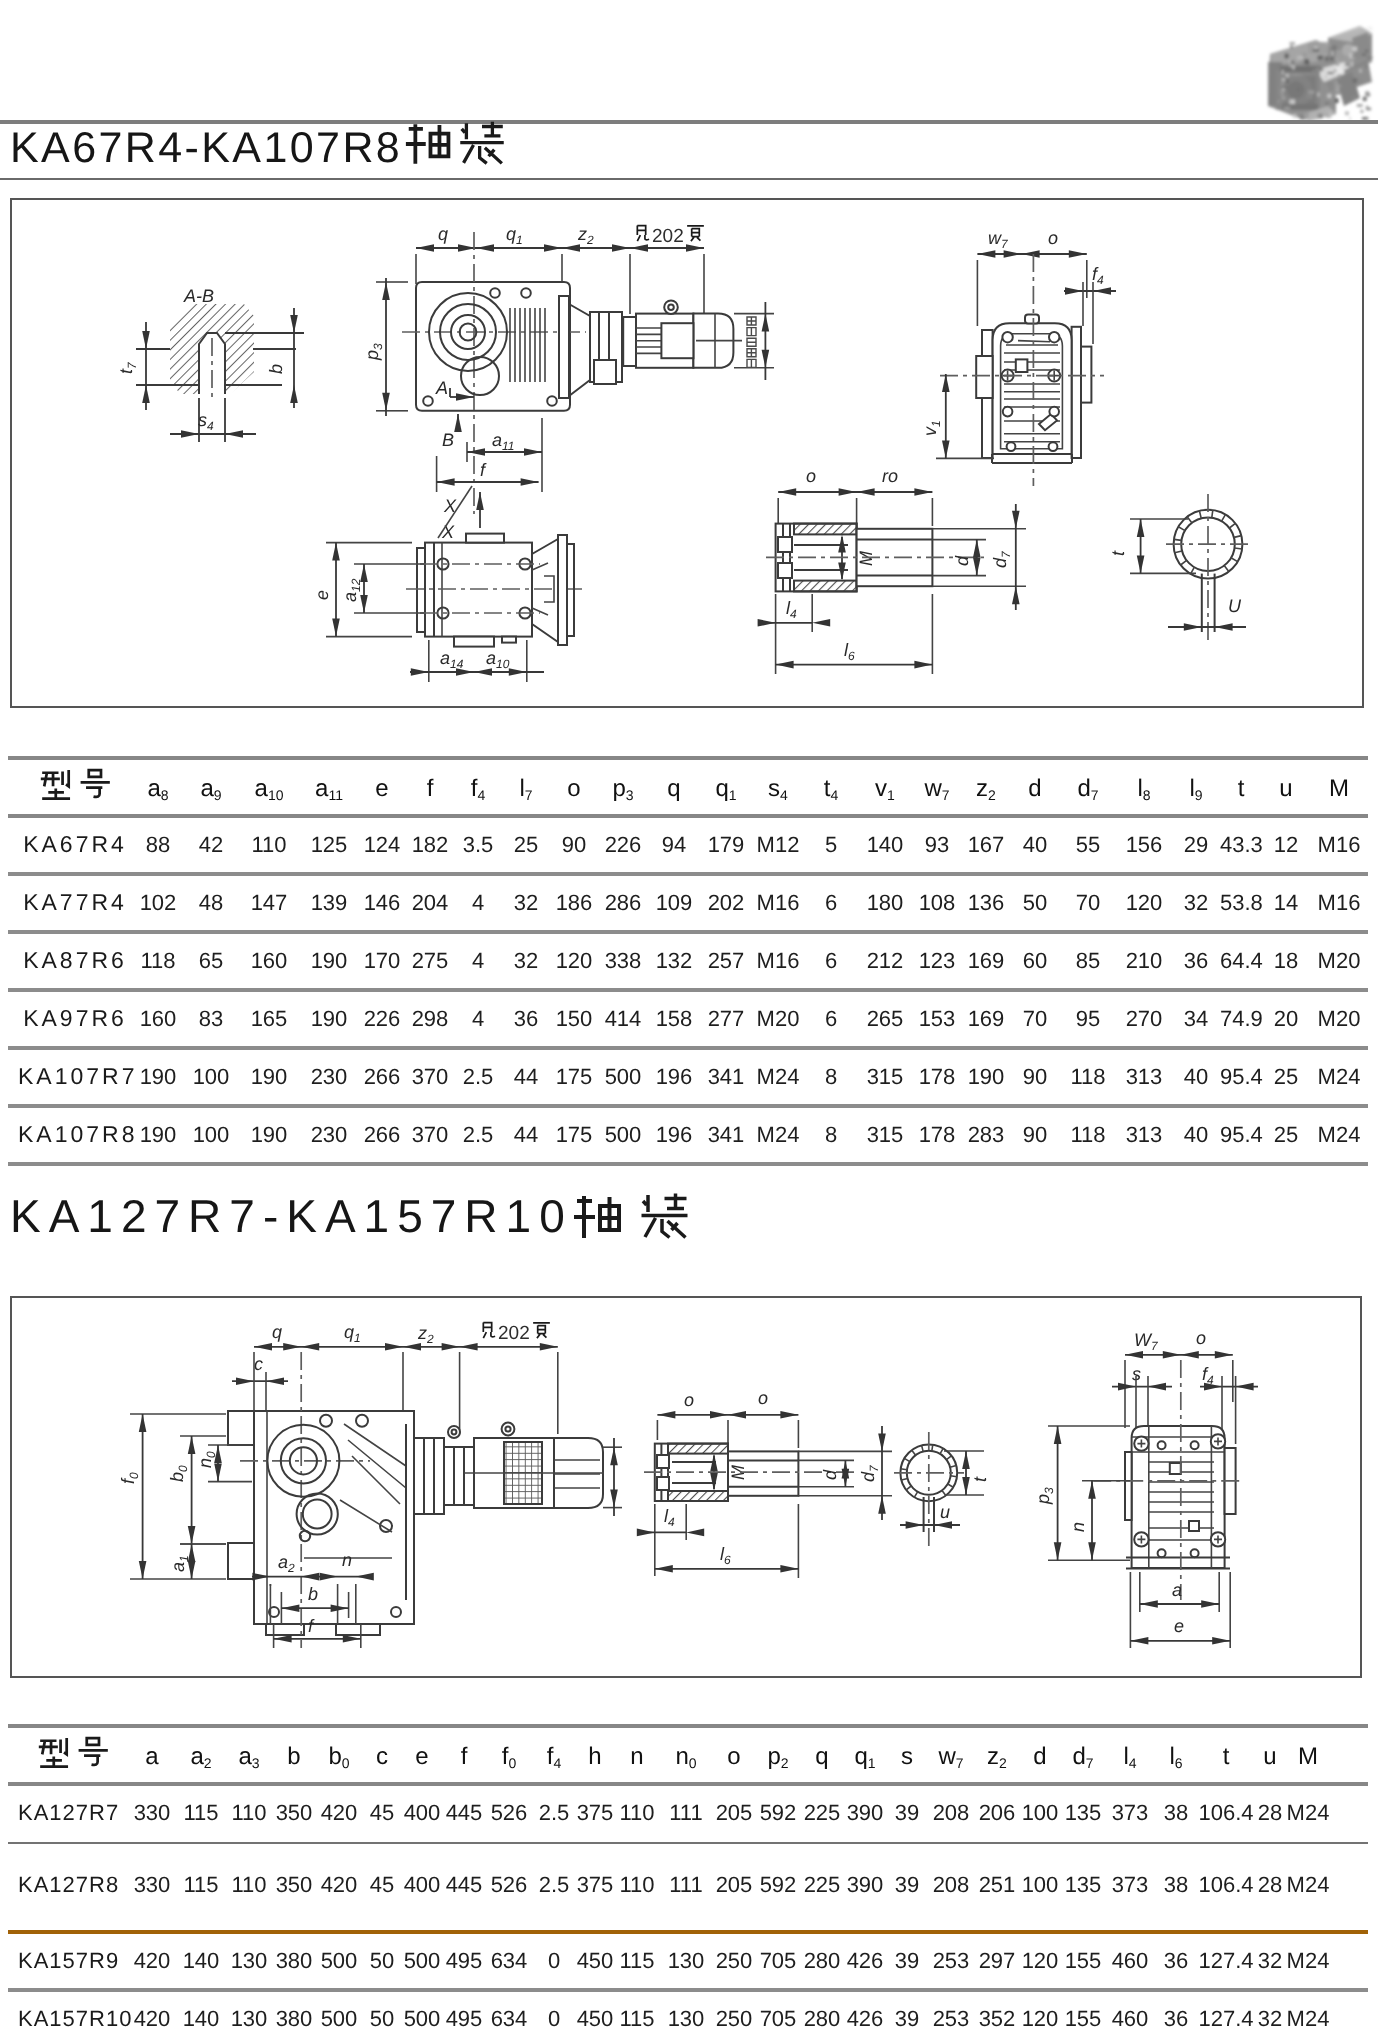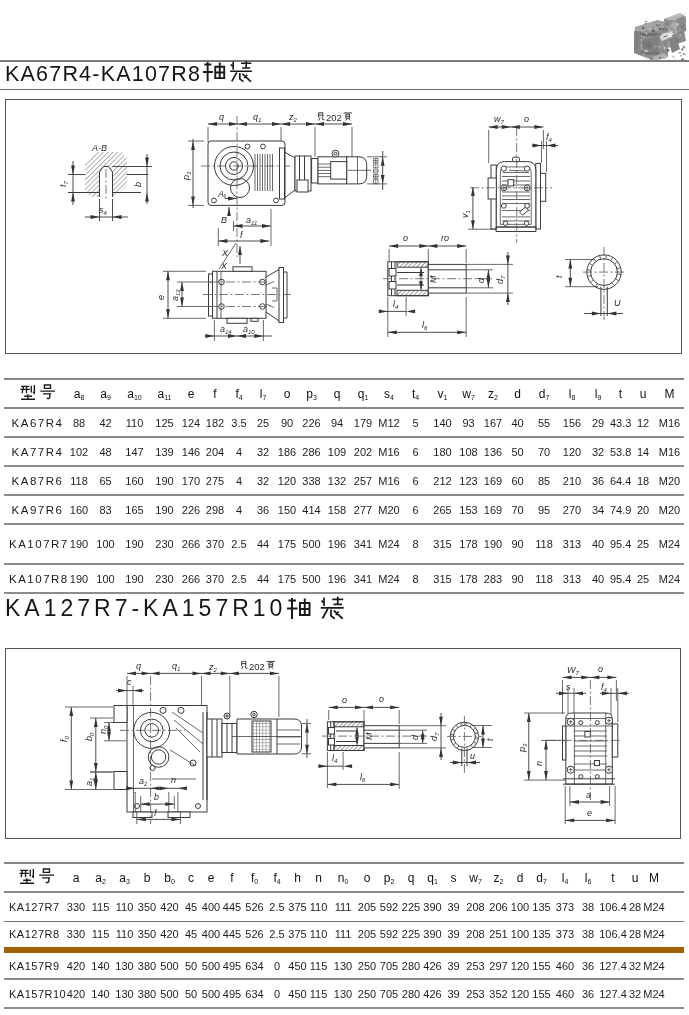--- a/index.html
+++ b/index.html
@@ -705,21 +705,21 @@
         <td>153</td>
         <td>169</td>
         <td>70</td>
         <td>95</td>
         <td>270</td>
         <td>34</td>
         <td>74.9</td>
         <td>20</td>
         <td>M20</td>
       </tr>
-<tr style="height:40px;border-bottom:2px solid #8c8c8c">
+<tr style="height:29px;border-bottom:2px solid #8c8c8c">
         <td class="mod">KA107R7</td>
         <td>190</td>
         <td>100</td>
         <td>190</td>
         <td>230</td>
         <td>266</td>
         <td>370</td>
         <td>2.5</td>
         <td>44</td>
         <td>175</td>
@@ -1195,21 +1195,21 @@
         <td>206</td>
         <td>100</td>
         <td>135</td>
         <td>373</td>
         <td>38</td>
         <td>106.4</td>
         <td>28</td>
         <td>M24</td>
         <td></td>
       </tr>
-<tr style="height:29px;border-bottom:6px solid #a16207">
+<tr style="height:45px;border-bottom:2px solid #a16207">
         <td class="mod2">KA127R8</td>
         <td>330</td>
         <td>115</td>
         <td>110</td>
         <td>350</td>
         <td>420</td>
         <td>45</td>
         <td>400</td>
         <td>445</td>
         <td>526</td>

